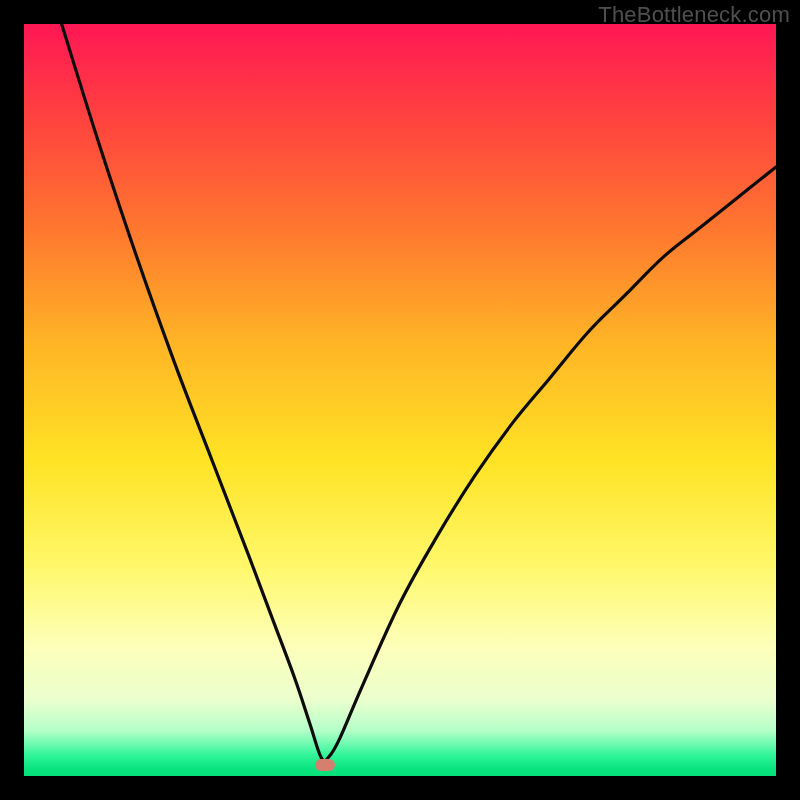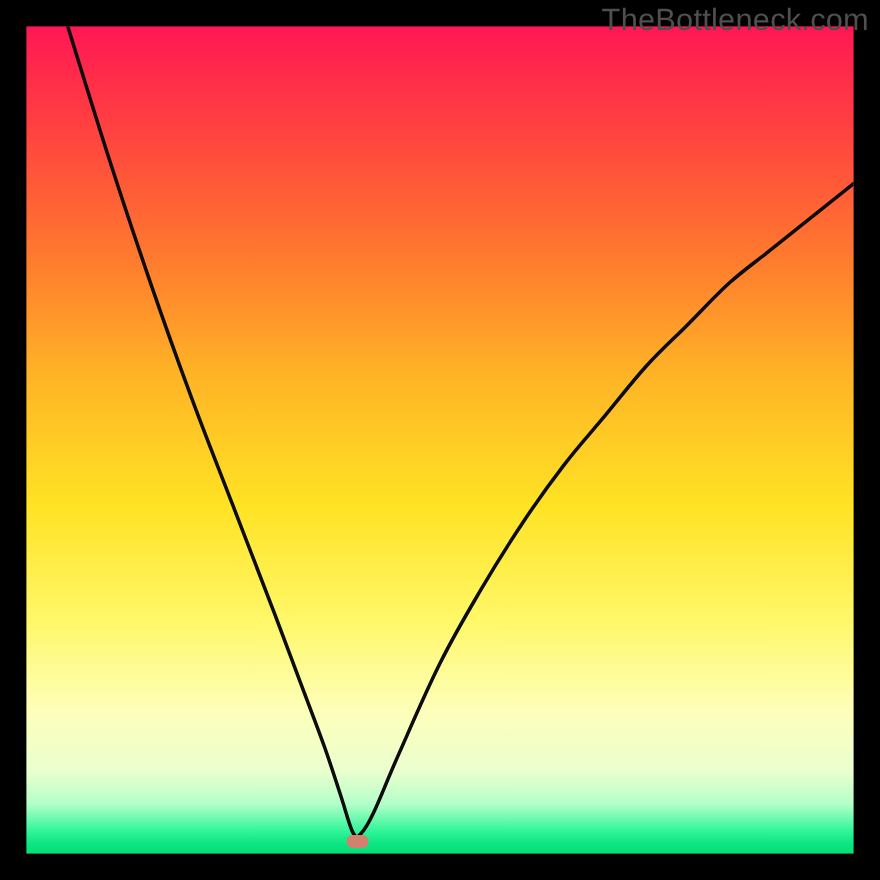--- a/index.html
+++ b/index.html
@@ -29,21 +29,21 @@
       #33f59a 97.2%,
       #08e47f 99%,
       #05df7a 100%
     );
   }
   .watermark {
     position: absolute;
     top: 2px;
     right: 10px;
     font-family: Arial, Helvetica, sans-serif;
-    font-size: 28px;
+    font-size: 22px;
     font-weight: 500;
     color: #4f4f4f;
     letter-spacing: 0.2px;
   }
   svg.curve {
     position: absolute;
     left: 24px;
     top: 24px;
     width: 752px;
     height: 752px;

